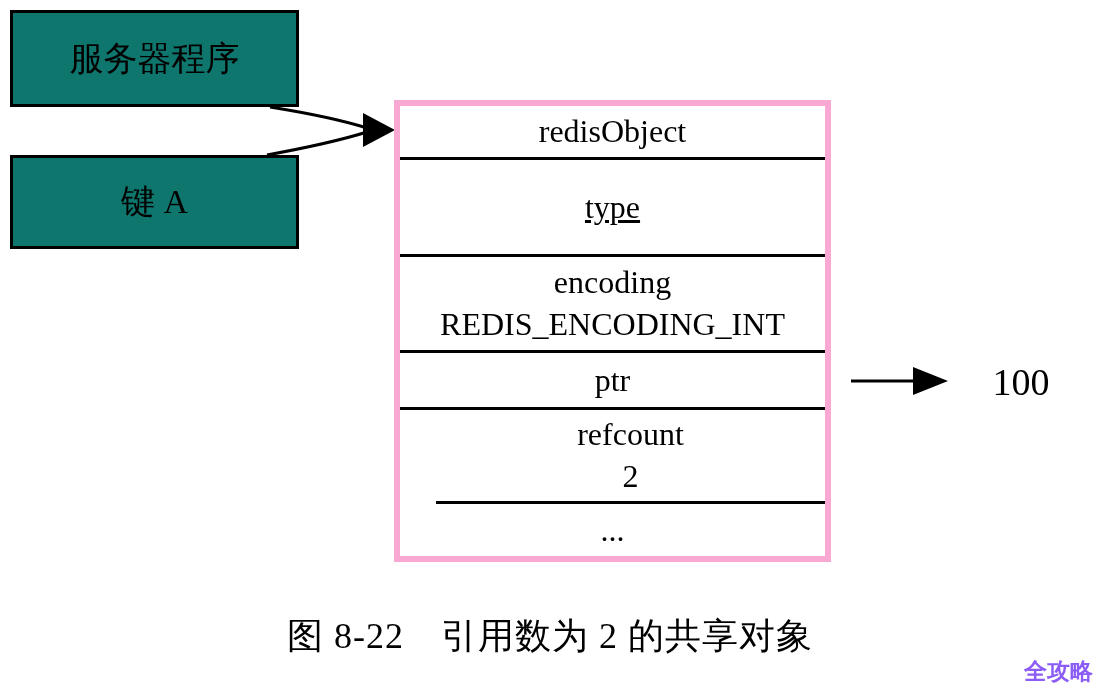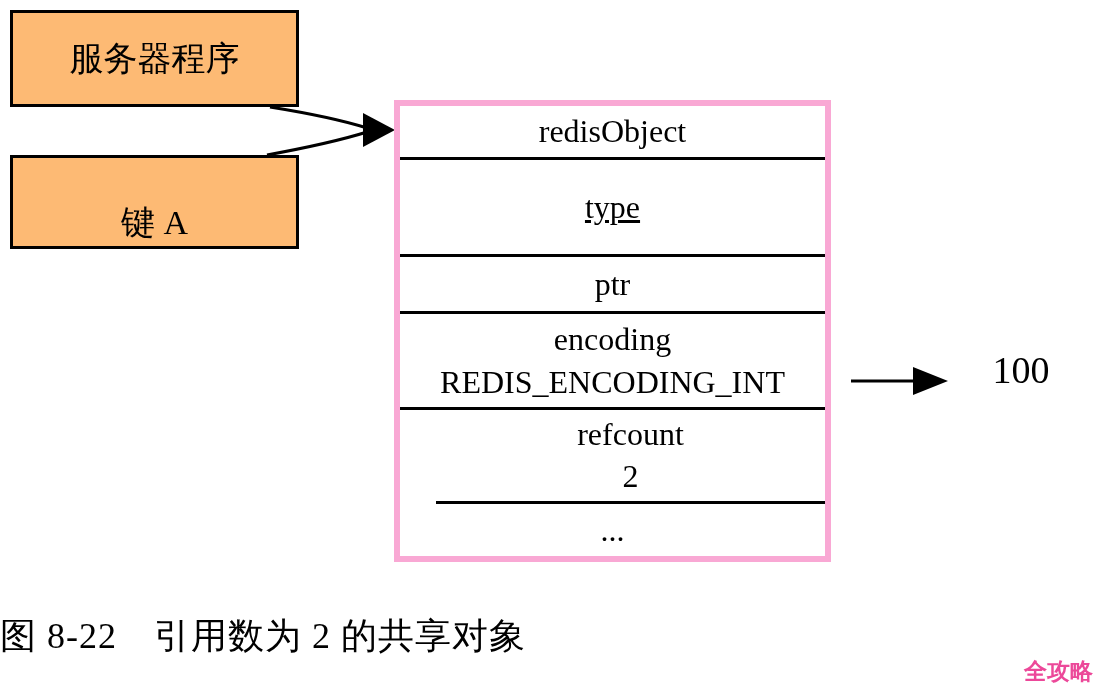--- a/index.html
+++ b/index.html
@@ -30,38 +30,37 @@
     stroke-width: 3;
   }
   .ahead {
     fill: #000000;
     stroke: none;
   }
   .box {
     position: absolute;
     border: 3px solid #000000;
     box-sizing: border-box;
-    background: #fdba74;
+    background: #0f766e;
     display: flex;
     align-items: center;
     justify-content: center;
     font-size: 34px;
   }
   .box-server {
     left: 10px;
     top: 10px;
     width: 289px;
     height: 97px;
   }
   .box-key {
     left: 10px;
     top: 155px;
     width: 289px;
     height: 94px;
-    align-items: flex-end;
   }
   .obj-table {
     position: absolute;
     left: 394px;
     top: 100px;
     width: 437px;
     height: 462px;
     border: 6px solid #f9a8d4;
     box-sizing: border-box;
     background: #ffffff;
@@ -84,40 +83,41 @@
   }
   .row-redisobject { height: 55px; }
   .row-type        { height: 98px; text-decoration: underline; }
   .row-encoding    { height: 97px; }
   .row-ptr         { height: 58px; }
   .row-refcount    { height: 95px; margin-left: 36px; }
   .row-ellipsis    { height: 53px; }
   .ptr-value {
     position: absolute;
     left: 983px;
-    top: 348px;
+    top: 360px;
     width: 76px;
     text-align: center;
     font-size: 38px;
   }
   .caption {
     position: absolute;
     left: 0;
     top: 612px;
     width: 1100px;
+    text-align: center;
     font-size: 36px;
     letter-spacing: 1px;
   }
   .watermark {
     position: absolute;
     right: 7px;
     bottom: 7px;
     font-size: 23px;
     font-weight: bold;
-    color: #ec4899;
+    color: #8b5cf6;
     font-family: "Liberation Sans", sans-serif;
   }
 </style>
 </head>
 <body>
 
 <div class="canvas">
 
   <svg class="arrow-layer" width="1100" height="694" viewBox="0 0 1100 694" xmlns="http://www.w3.org/2000/svg">
     <path class="aline" d="M270,107 Q332,117 367,128"></path>
@@ -135,26 +135,26 @@
     <span>键 A</span>
   </div>
 
   <div class="obj-table">
     <div class="trow row-redisobject">
       <span>redisObject</span>
     </div>
     <div class="trow row-type">
       <span>type</span>
     </div>
-    <div class="trow row-ptr">
-      <span>ptr</span>
-    </div>
     <div class="trow row-encoding">
       <span>encoding</span>
       <span>REDIS_ENCODING_INT</span>
+    </div>
+    <div class="trow row-ptr">
+      <span>ptr</span>
     </div>
     <div class="trow row-refcount">
       <span>refcount</span>
       <span>2</span>
     </div>
     <div class="trow row-ellipsis">
       <span>...</span>
     </div>
   </div>
 

